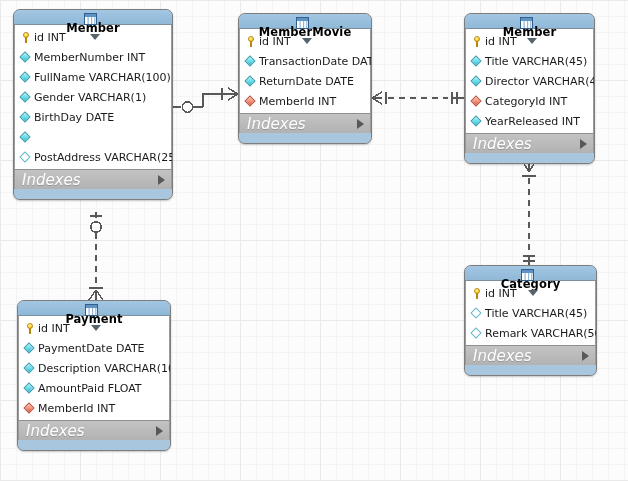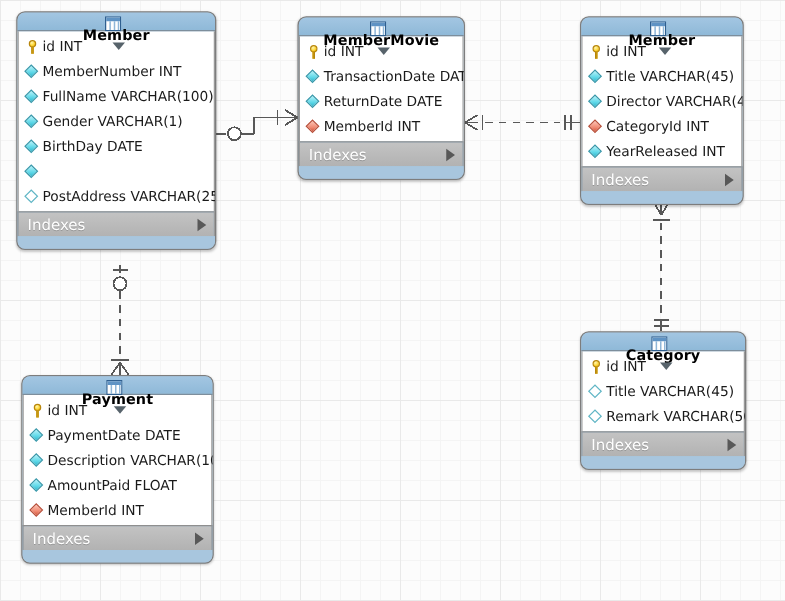--- a/index.html
+++ b/index.html
@@ -151,25 +151,26 @@
     box-sizing: border-box;
     background: linear-gradient(to bottom, #c3c3c3 0%, #b2b2b2 100%);
     border-top: 1px solid #8f8f8f;
     border-left: 1px solid #9a9a9a;
     border-right: 1px solid #9a9a9a;
     display: flex;
     align-items: center;
     padding: 0 6px 0 7px;
   }
   .idx-label {
-    font-size: 12px;
+    font-size: 15px;
     color: #ffffff;
     flex: 1 1 auto;
     line-height: 12px;
     text-shadow: 0 1px 0 rgba(0,0,0,0.18);
+    font-style: italic;
   }
   .idx-arrow {
     width: 0; height: 0;
     flex: 0 0 auto;
     border-top: 5px solid transparent;
     border-bottom: 5px solid transparent;
     border-left: 7px solid #585858;
   }
   .tbl-footer {
     height: 10px;

